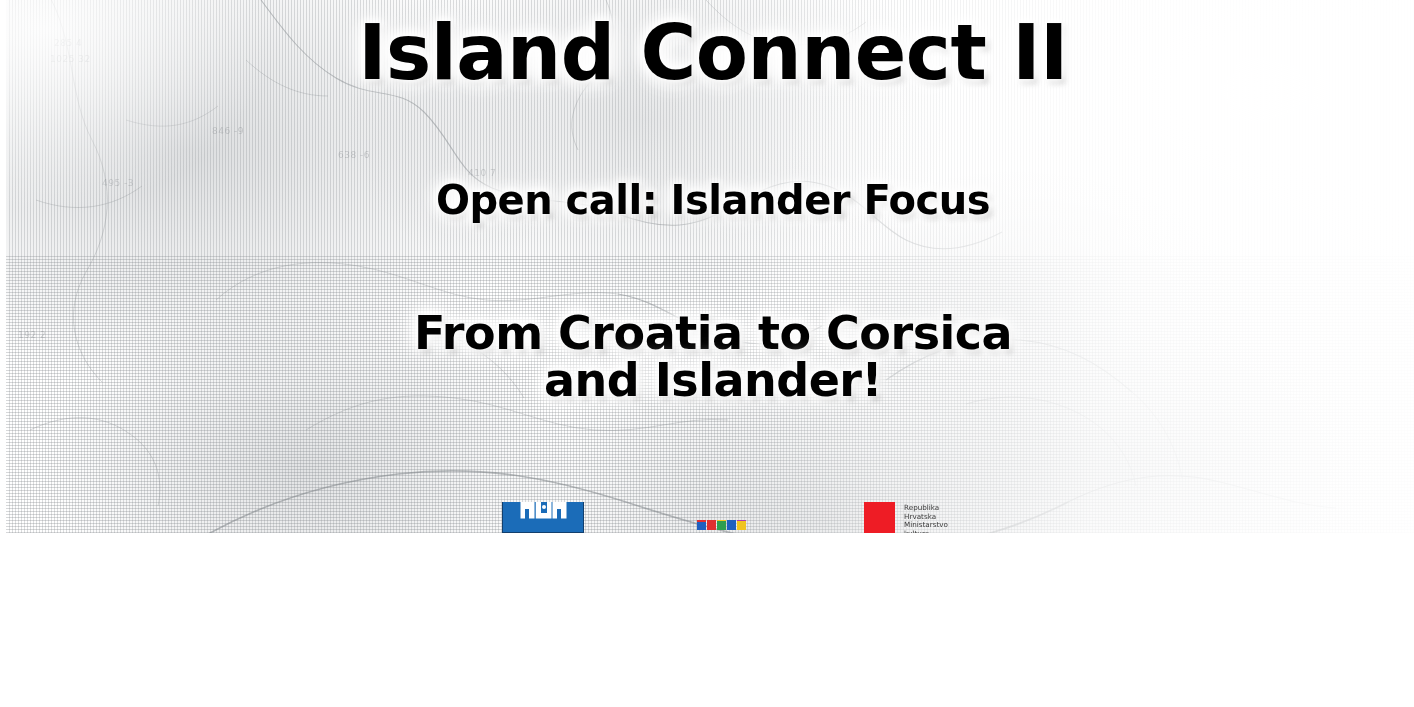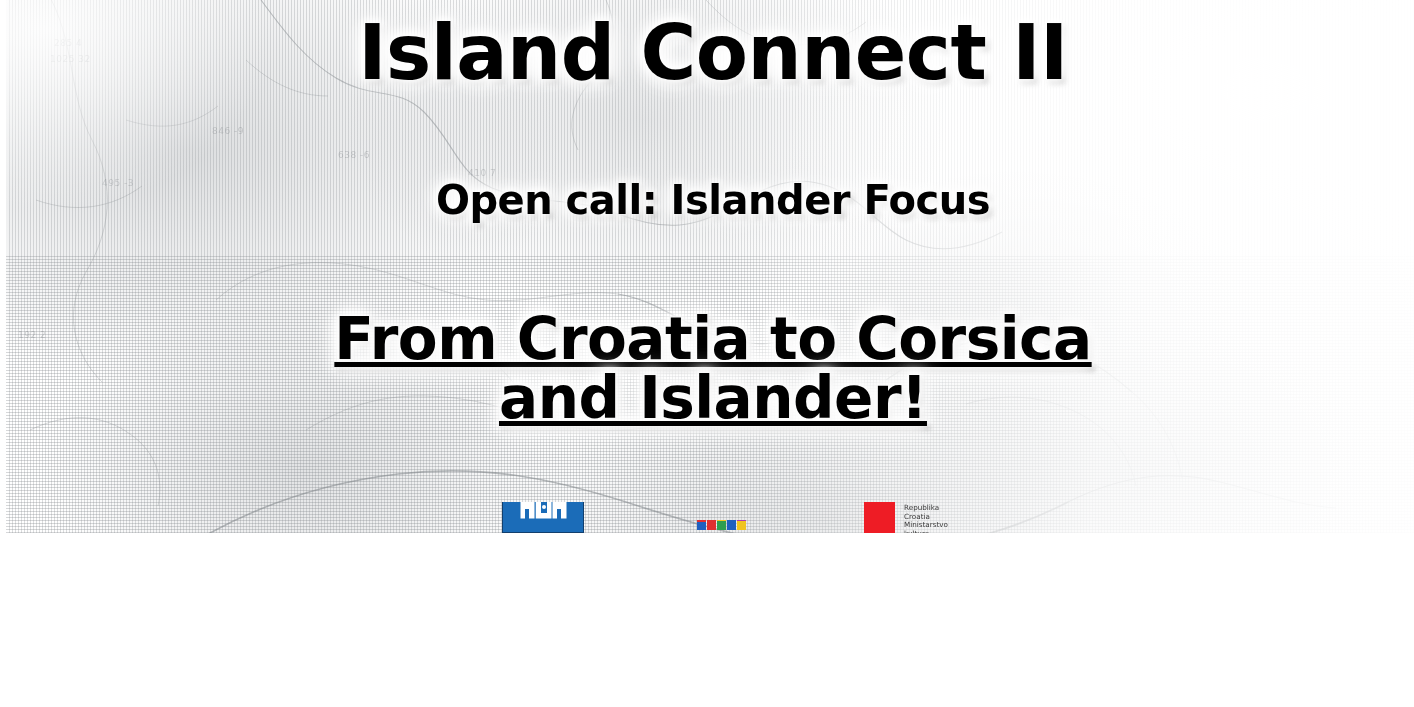--- a/index.html
+++ b/index.html
@@ -106,23 +106,22 @@
 
   #title-line {
     font-size: 76px;
     margin-top: 14px;
   }
   #subtitle-block {
     font-size: 40px;
     margin-top: 88px;
   }
   #tagline-block {
-    font-size: 58px;
+    font-size: 46px;
     margin-top: 90px;
-    text-decoration: underline;
   }
   .headline .l2 { display: block; }
 
   
   .logo-strip {
     position: absolute;
     left: 0;
     bottom: 0;
     width: 1414px;
     height: 46px;
@@ -283,21 +282,21 @@
         <rect x="41" y="14" width="9" height="9" fill="#f0c420"></rect>
       </svg>
     </div>
 
     <div class="logo" id="logo-ministry">
       <svg class="redmark" viewBox="0 0 31 31">
         <rect x="0" y="0" width="31" height="31" fill="#ee1c25"></rect>
       </svg>
       <div class="mtext">
         <div>Republika</div>
-        <div>Croatia</div>
+        <div>Hrvatska</div>
         <div>Ministarstvo</div>
         <div>kulture</div>
       </div>
     </div>
 
   </div>
 
 </div>
 
 </body></html>

